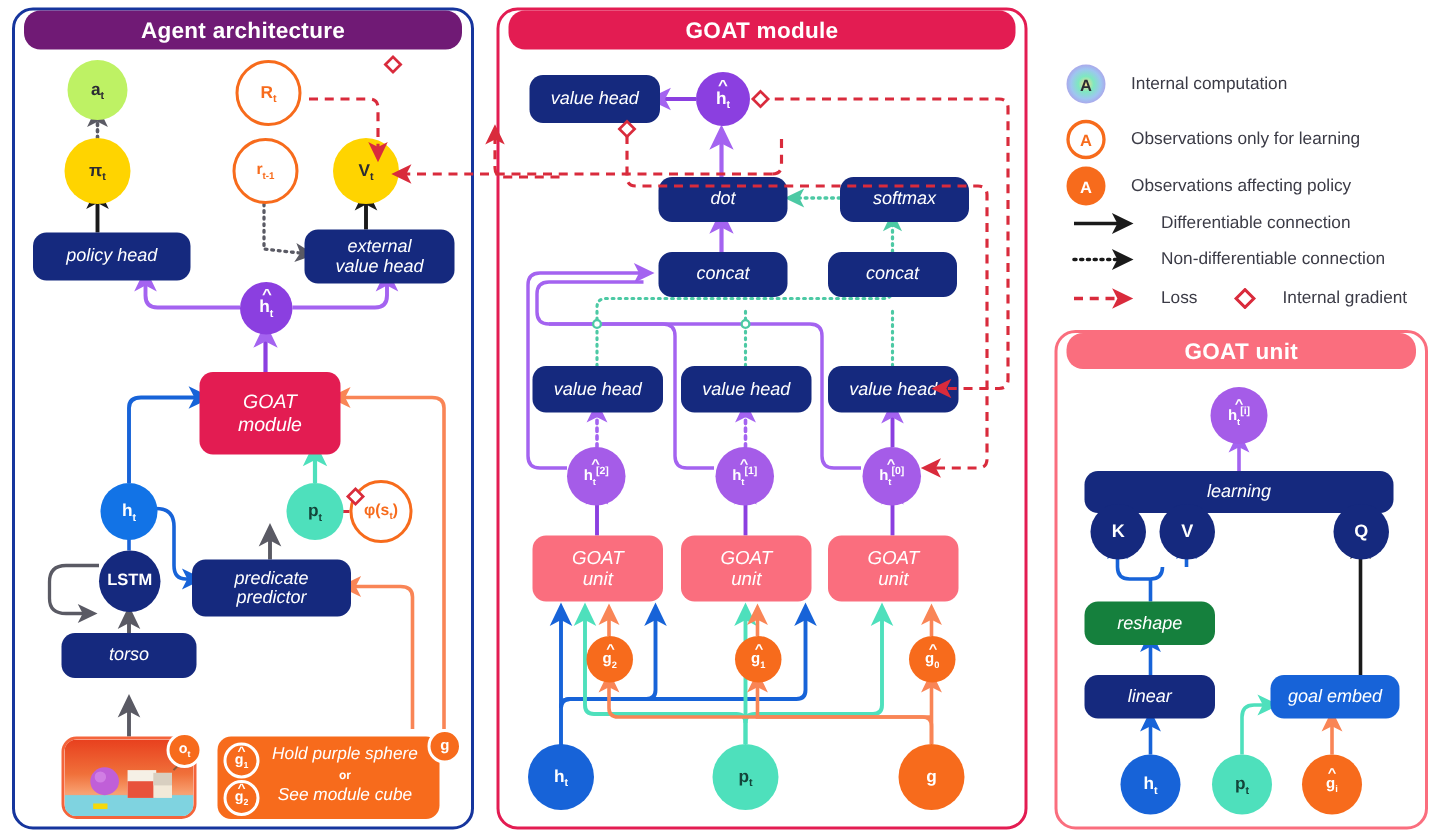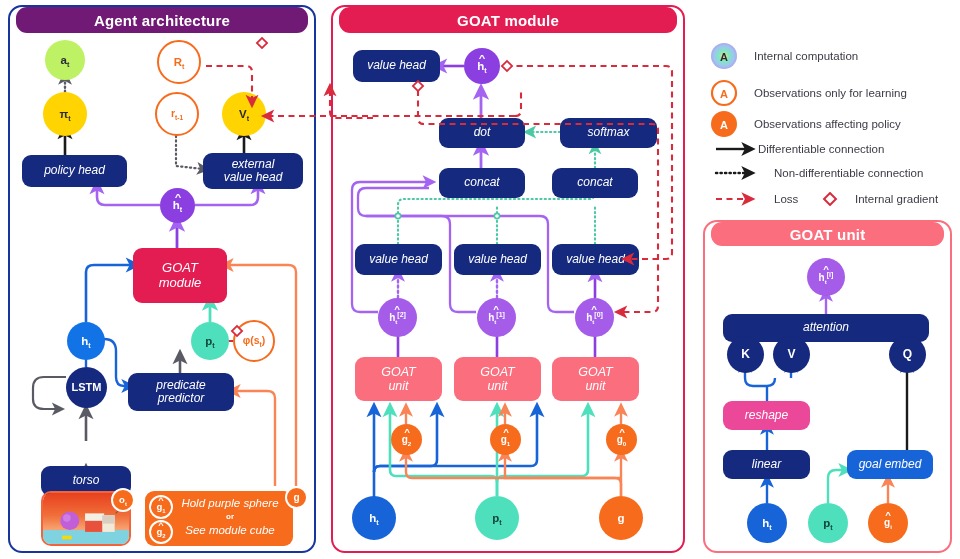--- a/index.html
+++ b/index.html
@@ -249,21 +249,21 @@
 <div class="node circ" style="left:233px;top:320px;width:42px;height:42px;background:#fff;border:2.2px solid #F76B1C;color:#F76B1C;font-size:10.5px;">
   <span><b>φ(s</b><sub>t</sub><b>)</b></span>
 </div>
 <div class="node circ" style="left:66px;top:367px;width:41px;height:41px;background:#15297E;color:#fff;font-size:11px;">
   <span>LSTM</span>
 </div>
 <div class="node rect" style="left:128px;top:373px;width:106px;height:38px;background:#15297E;flex-direction:column;">
   <span>predicate</span>
   <span>predictor</span>
 </div>
-<div class="node rect" style="left:41px;top:466px;width:90px;height:30px;background:#15297E;">
+<div class="node rect" style="left:41px;top:422px;width:90px;height:30px;background:#15297E;">
   <span>torso</span>
 </div>
 
 <div class="obs-img" style="left:41px;top:491px;width:90px;height:55px;">
   <svg width="100%" height="100%" viewBox="0 0 90 55" preserveAspectRatio="none">
     <rect x="0" y="0" width="90" height="55" fill="url(#obs-grad)"></rect>
     <rect x="0" y="40" width="90" height="15" fill="#7FD3E0"></rect>
     <rect x="44" y="22" width="20" height="20" fill="#f5f0e6"></rect>
     <rect x="44" y="30" width="20" height="12" fill="#E8523C"></rect>
     <rect x="62" y="24" width="13" height="18" fill="#f2e9d8"></rect>
@@ -294,21 +294,21 @@
 
 <div class="node rect" style="left:353px;top:50px;width:87px;height:32px;background:#15297E;">
   <span>value head</span>
 </div>
 <div class="node circ" style="left:464px;top:48px;width:36px;height:36px;background:#8B3FE0;color:#fff;">
   <span class="hat"><b>h</b><sub>t</sub></span>
 </div>
 <div class="node rect" style="left:439px;top:118px;width:86px;height:30px;background:#15297E;">
   <span>dot</span>
 </div>
-<div class="node rect" style="left:560px;top:118px;width:97px;height:30px;background:#15297E;">
+<div class="node rect" style="left:560px;top:118px;width:86px;height:30px;background:#15297E;">
   <span>softmax</span>
 </div>
 <div class="node rect" style="left:439px;top:168px;width:86px;height:30px;background:#15297E;">
   <span>concat</span>
 </div>
 <div class="node rect" style="left:552px;top:168px;width:86px;height:30px;background:#15297E;">
   <span>concat</span>
 </div>
 <div class="node rect" style="left:355px;top:244px;width:87px;height:31px;background:#15297E;">
   <span>value head</span>
@@ -356,32 +356,32 @@
   <span><b>p</b><sub>t</sub></span>
 </div>
 <div class="node circ" style="left:599px;top:496px;width:44px;height:44px;background:#F76B1C;color:#fff;">
   <span>g</span>
 </div>
 
 <div class="node circ" style="left:807px;top:258px;width:38px;height:38px;background:#A55CE8;color:#fff;font-size:10px;">
   <span class="hat"><b>h</b><sub>t</sub><sup style="font-size:.7em;">[i]</sup></span>
 </div>
 <div class="node rect" style="left:723px;top:314px;width:206px;height:28px;background:#15297E;">
-  <span>attention</span>
+  <span>learning</span>
 </div>
 <div class="node circ" style="left:727px;top:336px;width:37px;height:37px;background:#15297E;color:#fff;font-size:12px;">
   <span>K</span>
 </div>
 <div class="node circ" style="left:773px;top:336px;width:37px;height:37px;background:#15297E;color:#fff;font-size:12px;">
   <span>V</span>
 </div>
 <div class="node circ" style="left:889px;top:336px;width:37px;height:37px;background:#15297E;color:#fff;font-size:12px;">
   <span>Q</span>
 </div>
-<div class="node rect" style="left:723px;top:401px;width:87px;height:29px;background:#ec4899;">
+<div class="node rect" style="left:723px;top:401px;width:87px;height:29px;background:#15803d;">
   <span>reshape</span>
 </div>
 <div class="node rect" style="left:723px;top:450px;width:87px;height:29px;background:#15297E;">
   <span>linear</span>
 </div>
 <div class="node rect" style="left:847px;top:450px;width:86px;height:29px;background:#1763D8;">
   <span>goal embed</span>
 </div>
 <div class="node circ" style="left:747px;top:503px;width:40px;height:40px;background:#1763D8;color:#fff;">
   <span><b>h</b><sub>t</sub></span>
@@ -414,21 +414,21 @@
     <circle cx="14" cy="14" r="13" fill="#F76B1C"></circle>
     <text x="14" y="18.5" text-anchor="middle" font-size="11" font-weight="700" fill="#fff" font-family="Liberation Sans, sans-serif">A</text>
   </svg>
   <span class="lg-txt" style="margin-left:16px;">Observations affecting policy</span>
 </div>
 
 <div class="lg-row" style="left:714px;top:142px;">
   <svg width="44" height="14">
     <path d="M2,7 L34,7" stroke="#1a1a1a" stroke-width="2.4" marker-end="url(#ah-black)"></path>
   </svg>
-  <span class="lg-txt" style="">Differentiable connection</span>
+  <span class="lg-txt" style="margin-left:16px;">Differentiable connection</span>
 </div>
 
 <div class="lg-row" style="left:714px;top:166px;">
   <svg width="44" height="14">
     <path d="M2,7 L34,7" stroke="#1a1a1a" stroke-width="2.4" stroke-dasharray="1.3 3.2" stroke-linecap="round" marker-end="url(#ah-black)"></path>
   </svg>
   <span class="lg-txt" style="margin-left:16px;">Non-differentiable connection</span>
 </div>
 
 <div class="lg-row" style="left:714px;top:192px;">

